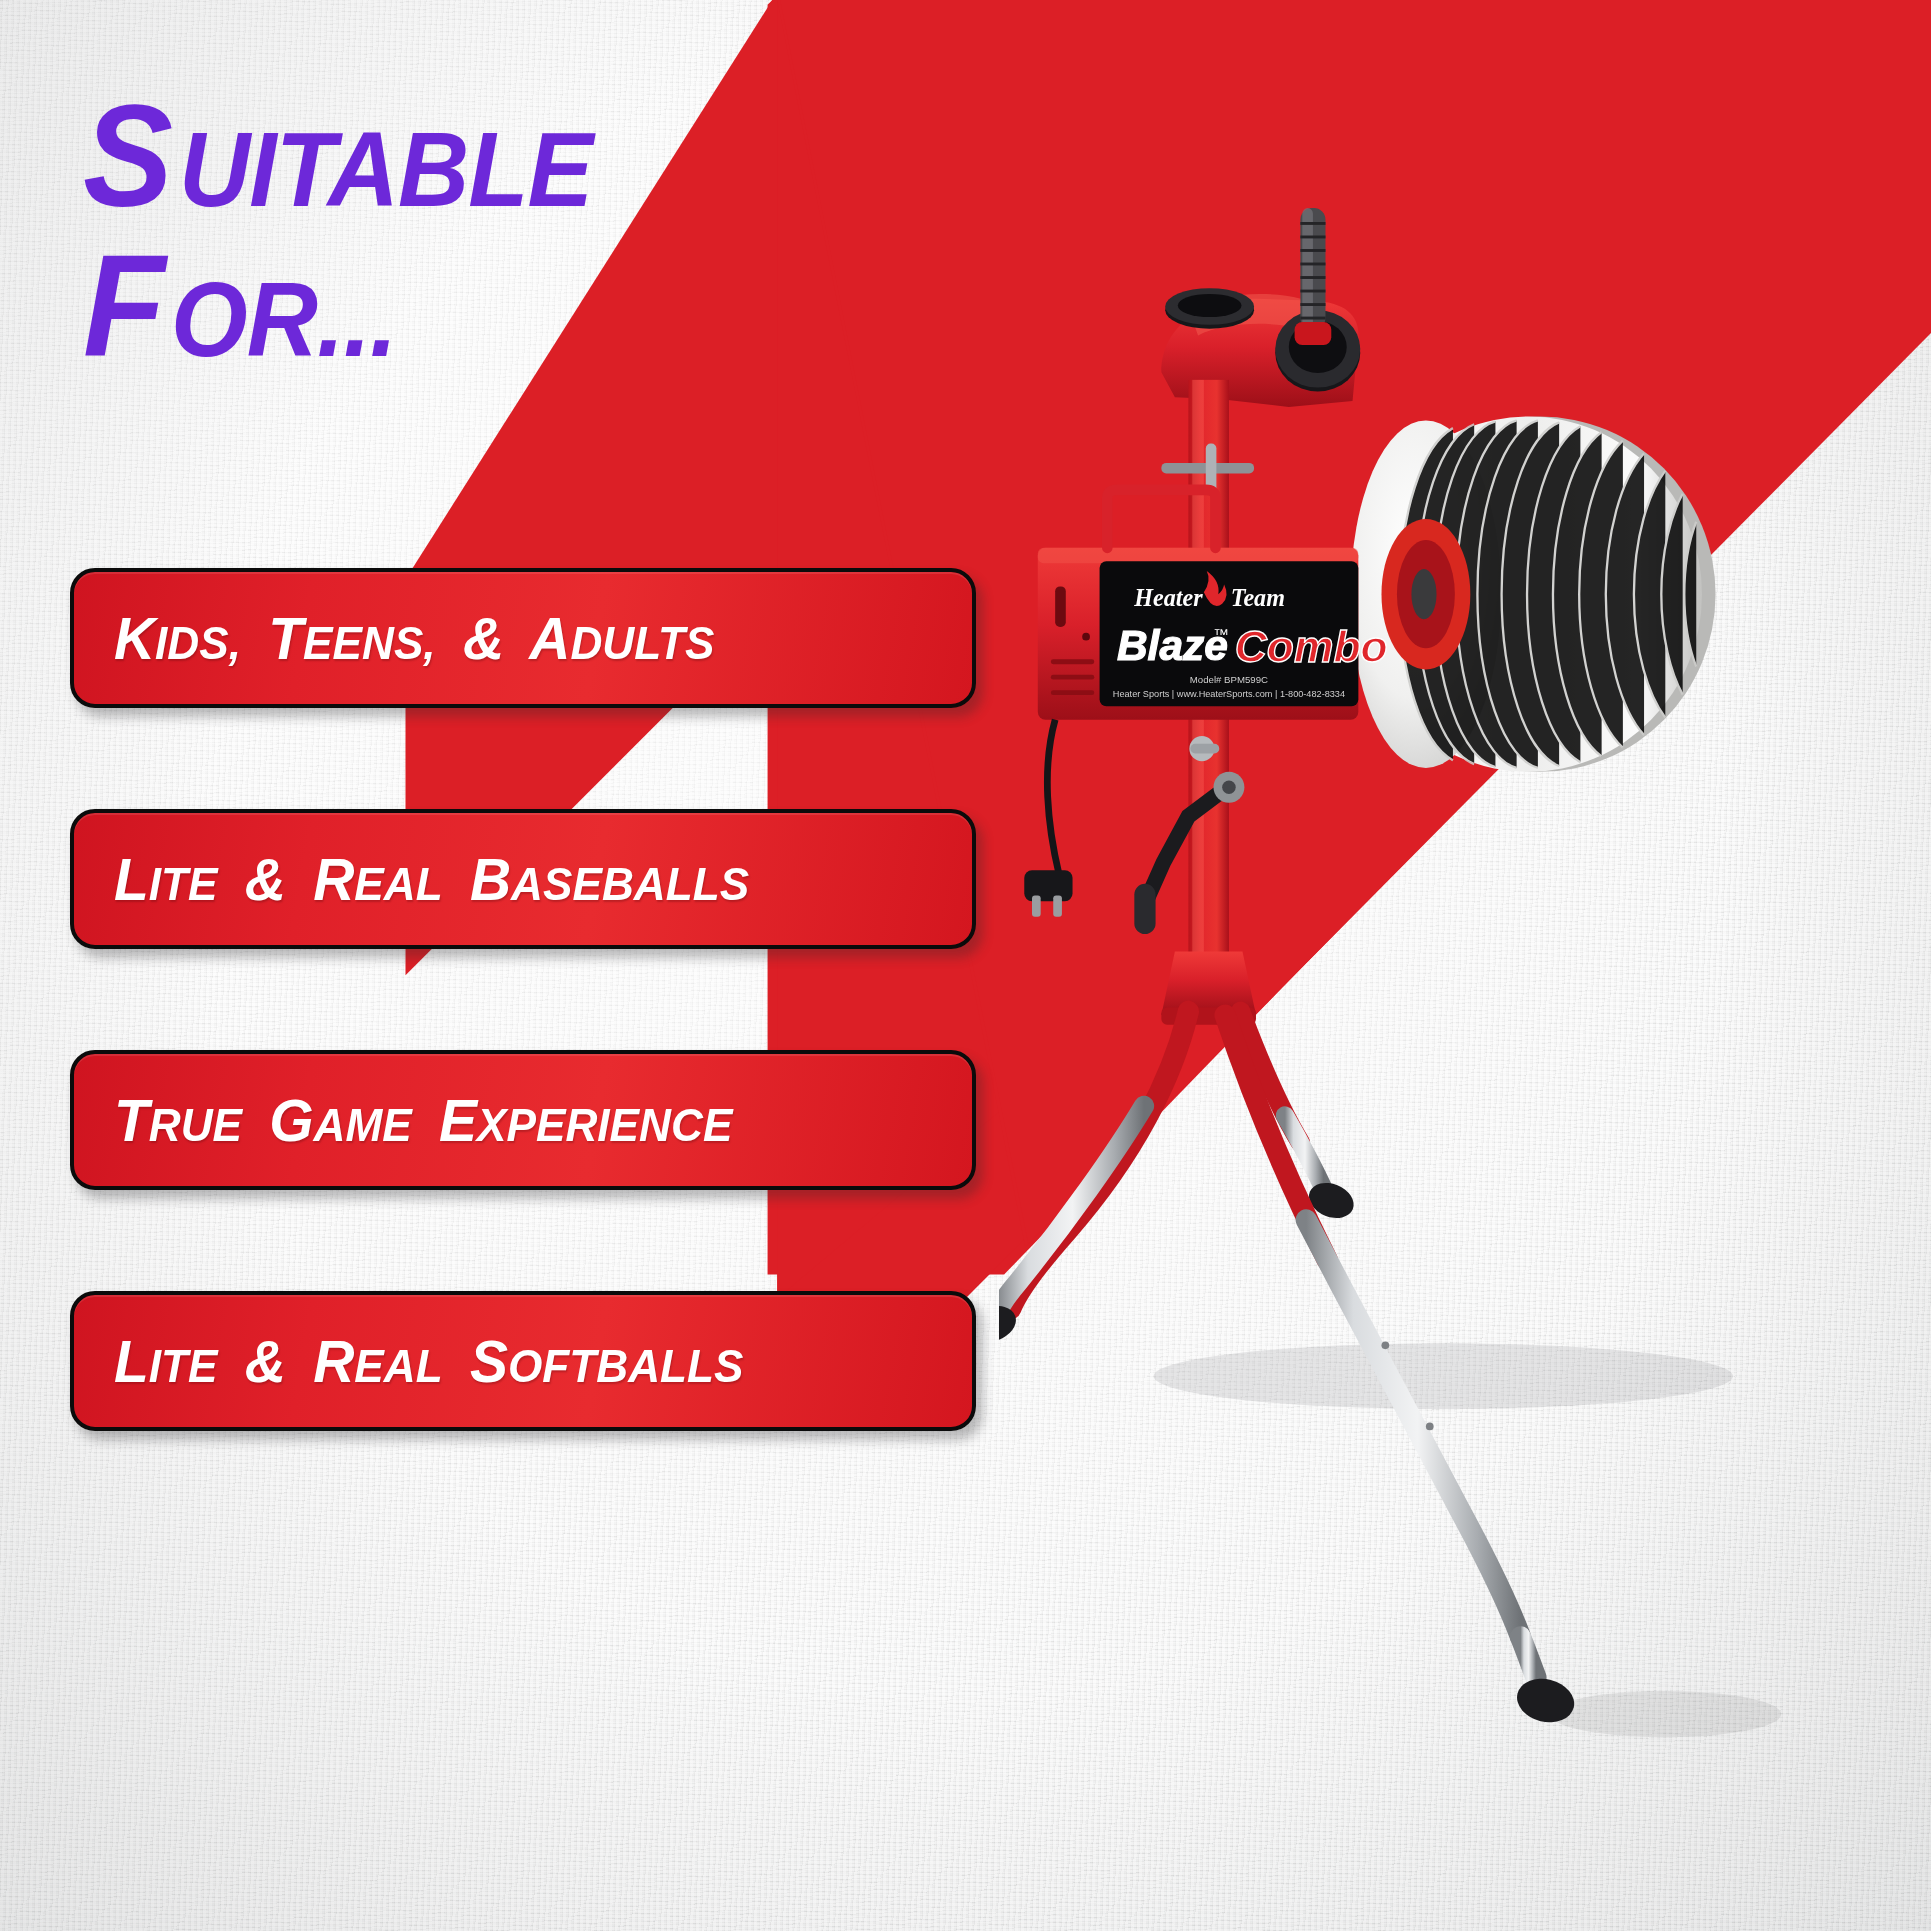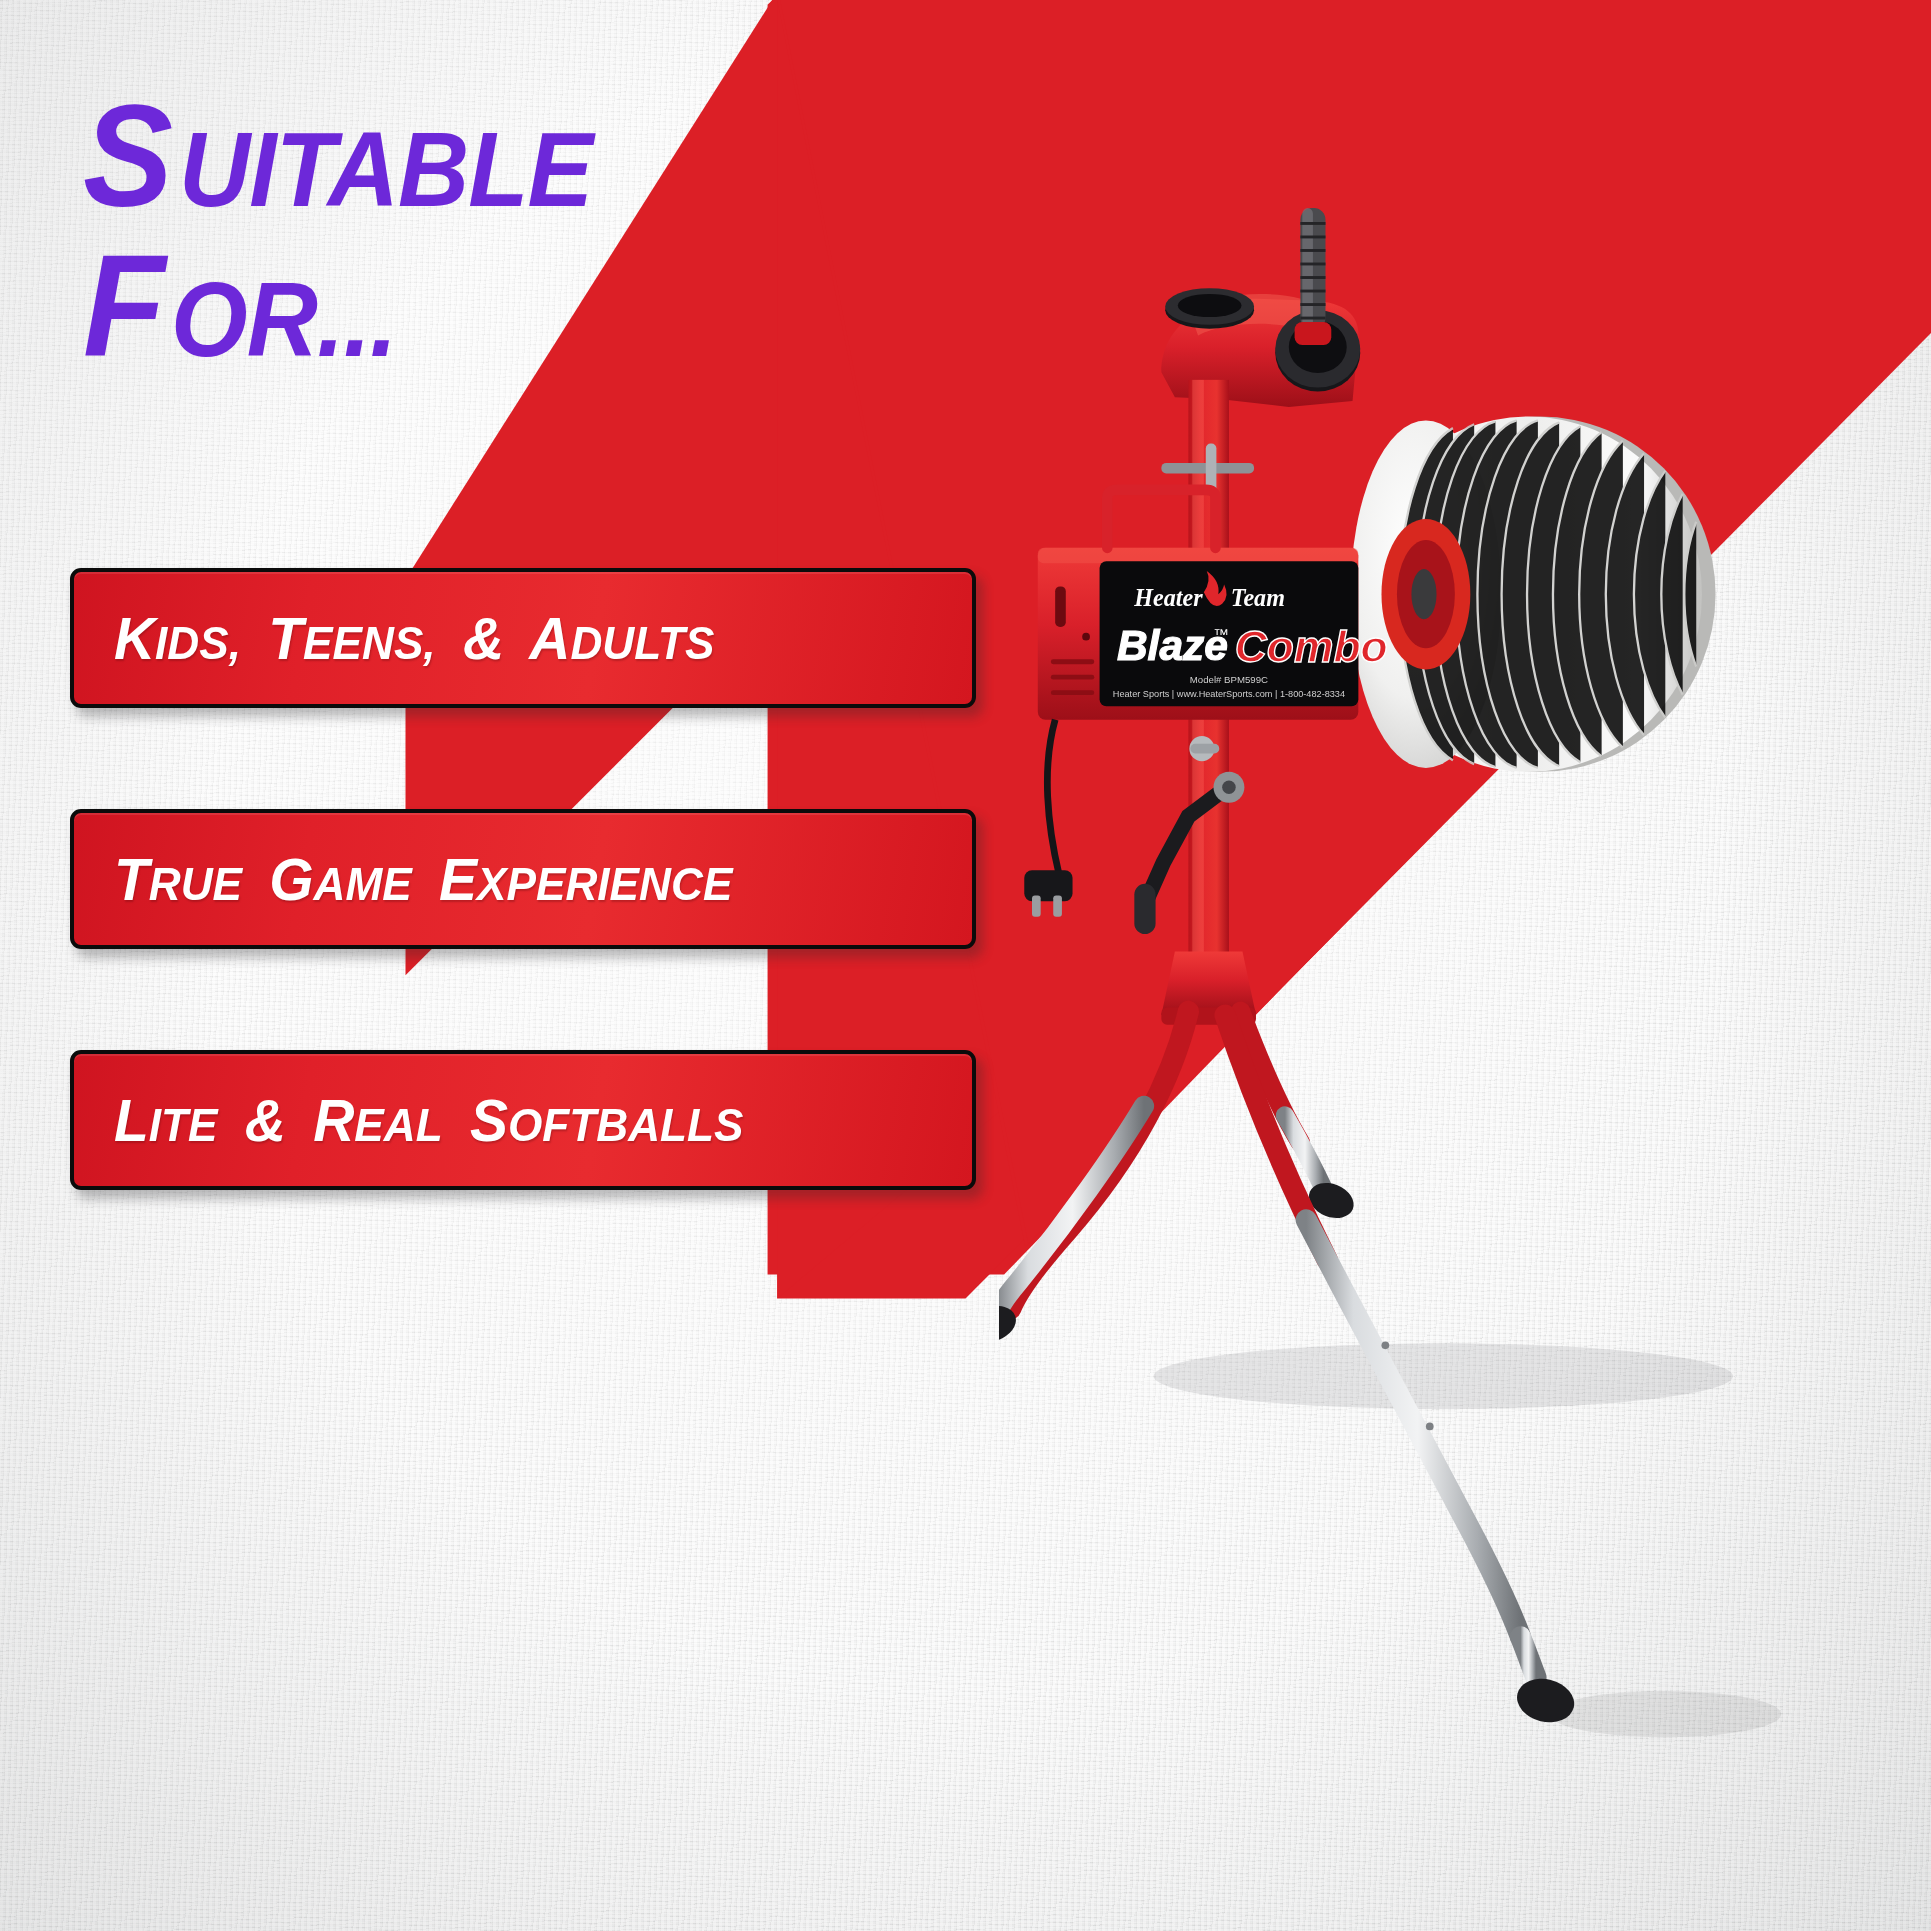--- a/index.html
+++ b/index.html
@@ -52,21 +52,21 @@
   #hline2 { margin-top:15.4px; }
 
   
   #features {
     position:absolute; left:70px; top:568px; width:906px; z-index:6;
   }
   .feat {
     position:relative;
     height:140px;
     margin-bottom:101px;
-    border-radius:11px;
+    border-radius:25px;
     border:4.8px solid #0b0b0b;
     background:linear-gradient(100deg, #cf1420 0%, #e02029 26%, #e82b2f 58%, #d4161f 100%);
     box-shadow:6.8px 8.7px 10.6px rgba(40,40,44,0.30), inset 0 1.9px 0 rgba(255,255,255,0.10);
     display:flex; align-items:center;
     overflow:hidden;
   }
   .feat:last-child { margin-bottom:0; }
   .feat-label {
     padding-left:42px;
     color:#ffffff;
@@ -110,20 +110,23 @@
     <span class="hbig">S</span><span class="hsml">UITABLE</span>
   </span>
   <span class="hline" id="hline2">
     <span class="hbig">F</span><span class="hsml">OR...</span>
   </span>
 </div>
 
 <div id="features">
     <div class="feat">
       <div class="feat-label"><span class="cap">K</span><span class="sc">IDS,</span>  <span class="cap">T</span><span class="sc">EENS,</span>  <span class="cap">&amp;</span>  <span class="cap">A</span><span class="sc">DULTS</span></div>
+    </div>
+    <div class="feat">
+      <div class="feat-label"><span class="cap">L</span><span class="sc">ITE</span>  <span class="cap">&amp;</span>  <span class="cap">R</span><span class="sc">EAL</span>  <span class="cap">B</span><span class="sc">ASEBALLS</span></div>
     </div>
     <div class="feat">
       <div class="feat-label"><span class="cap">T</span><span class="sc">RUE</span>  <span class="cap">G</span><span class="sc">AME</span>  <span class="cap">E</span><span class="sc">XPERIENCE</span></div>
     </div>
     <div class="feat">
       <div class="feat-label"><span class="cap">L</span><span class="sc">ITE</span>  <span class="cap">&amp;</span>  <span class="cap">R</span><span class="sc">EAL</span>  <span class="cap">S</span><span class="sc">OFTBALLS</span></div>
     </div>
   </div>
 
 <svg id="machine" viewBox="0 0 965 1650">

